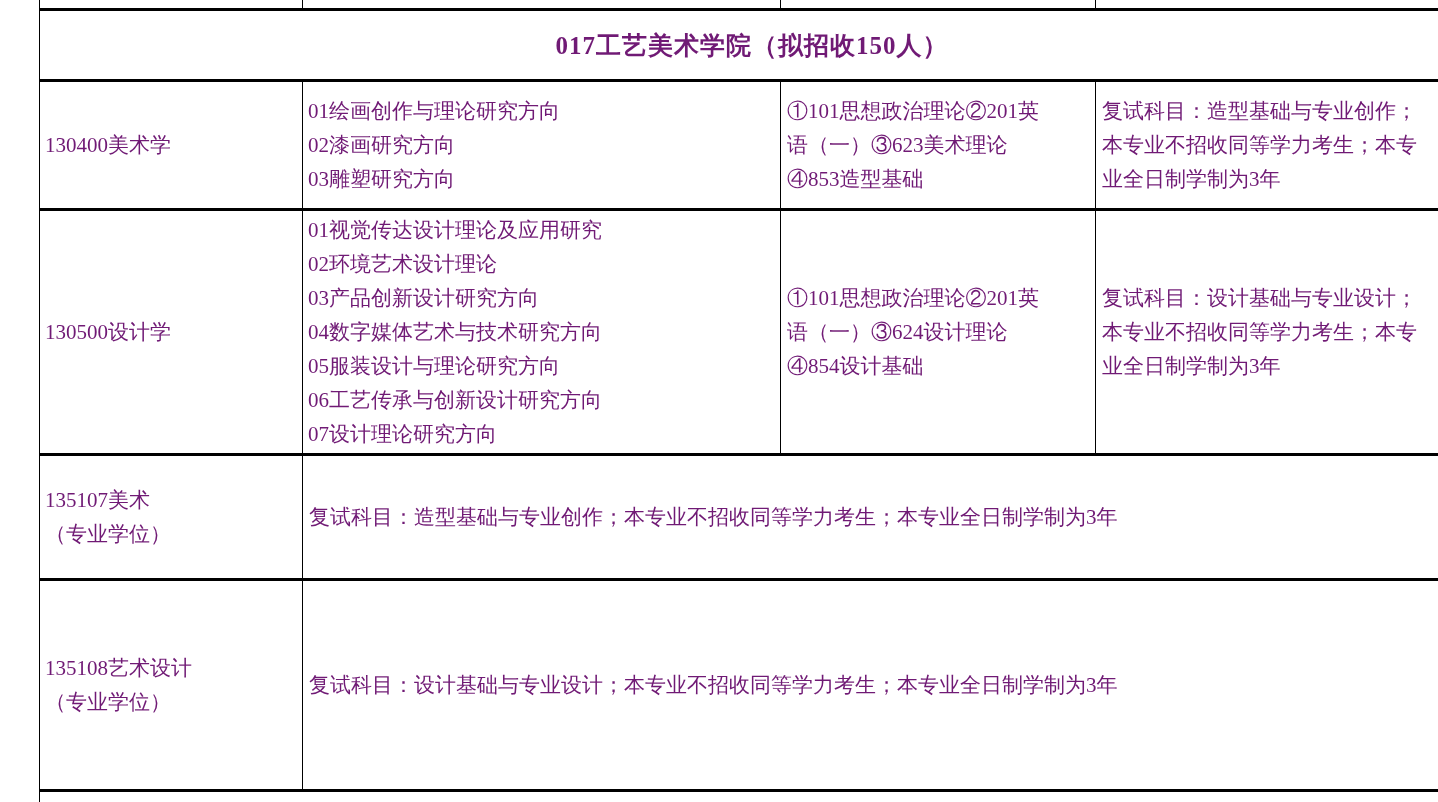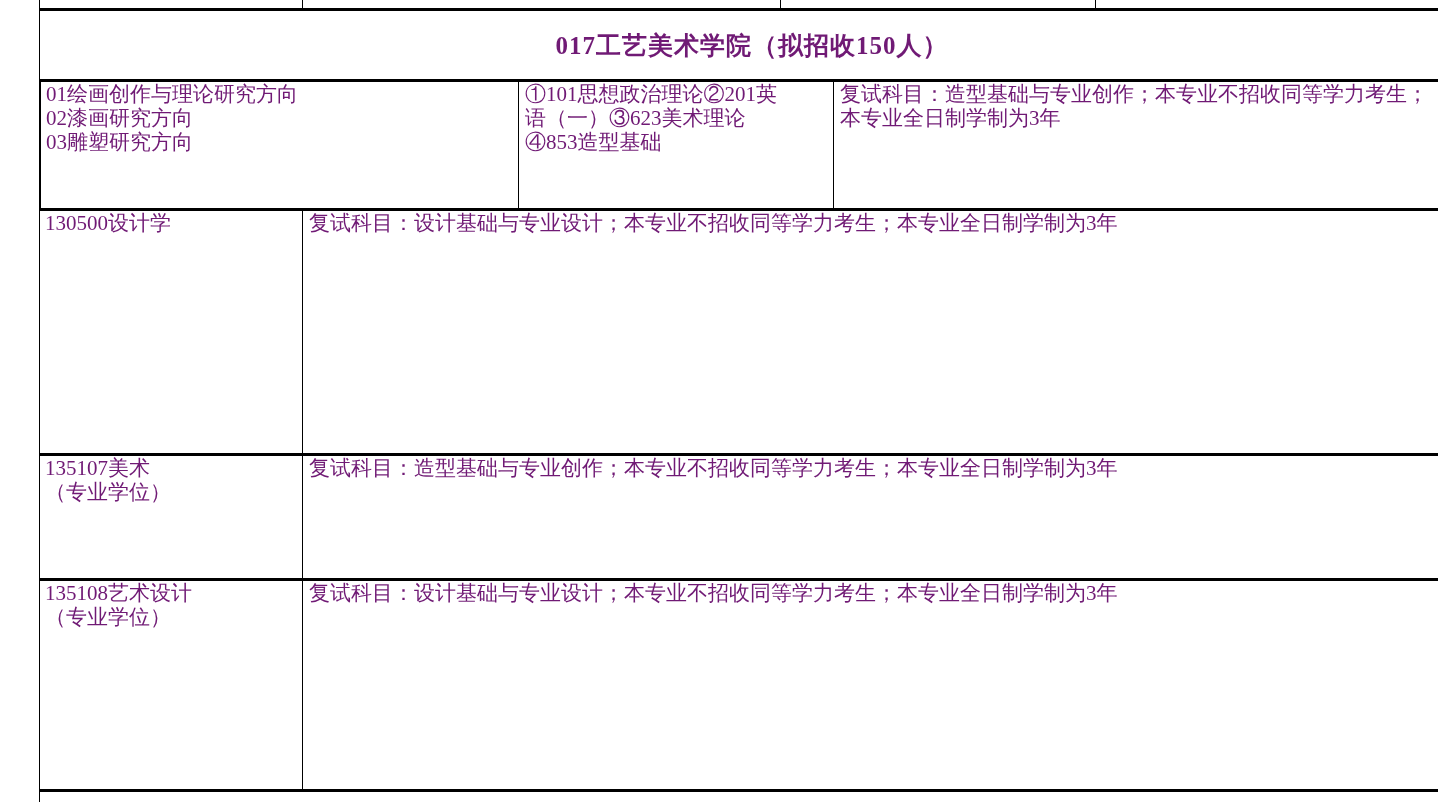--- a/index.html
+++ b/index.html
@@ -23,22 +23,22 @@
   .row{display:flex;align-items:stretch;}
   .sliver-top{height:8px;}
   .sliver-bottom{height:10px;}
   .header-row{height:68px;}
   .hcell{
     flex:1;display:flex;align-items:center;justify-content:center;
     font-size:25px;font-weight:bold;letter-spacing:1px;
   }
   .cell{
     box-sizing:border-box;
-    display:flex;align-items:flex-start;
-    font-size:21px;line-height:24px;
+    display:flex;align-items:center;
+    font-size:21px;line-height:34px;
   }
   .cell .txt{white-space:pre-line;}
   .c1{width:262px;padding-left:5px;}
   .c2{width:478px;border-left:1.5px solid #000;padding-left:5px;}
   .c3{width:315px;border-left:1.5px solid #000;padding-left:6px;padding-right:37px;}
   .c4{flex:1;border-left:1.5px solid #000;padding-left:6px;padding-right:28px;}
   .r1{height:126px;}
   .r2{height:242px;}
   .r3{height:122px;}
   .r4{height:208px;}
@@ -58,38 +58,53 @@
 
     <div class="hline"></div>
 
     <div class="row header-row">
       <div class="hcell">017工艺美术学院（拟招收150人）</div>
     </div>
 
     <div class="hline"></div>
 
     <div class="row r1">
+      <div class="cell c1">
+          <div class="txt">130400美术学</div>
+        </div>
       <div class="cell c2">
           <div class="txt">01绘画创作与理论研究方向
 02漆画研究方向
 03雕塑研究方向</div>
         </div>
       <div class="cell c3">
           <div class="txt">①101思想政治理论②201英语（一）③623美术理论④853造型基础</div>
         </div>
       <div class="cell c4">
           <div class="txt">复试科目：造型基础与专业创作；本专业不招收同等学力考生；本专业全日制学制为3年</div>
         </div>
     </div>
 
     <div class="hline"></div>
 
     <div class="row r2">
       <div class="cell c1">
           <div class="txt">130500设计学</div>
+        </div>
+      <div class="cell c2">
+          <div class="txt">01视觉传达设计理论及应用研究
+02环境艺术设计理论
+03产品创新设计研究方向
+04数字媒体艺术与技术研究方向
+05服装设计与理论研究方向
+06工艺传承与创新设计研究方向
+07设计理论研究方向</div>
+        </div>
+      <div class="cell c3">
+          <div class="txt">①101思想政治理论②201英语（一）③624设计理论④854设计基础</div>
         </div>
       <div class="cell c4">
           <div class="txt">复试科目：设计基础与专业设计；本专业不招收同等学力考生；本专业全日制学制为3年</div>
         </div>
     </div>
 
     <div class="hline"></div>
 
     <div class="row r3">
       <div class="cell c1">

